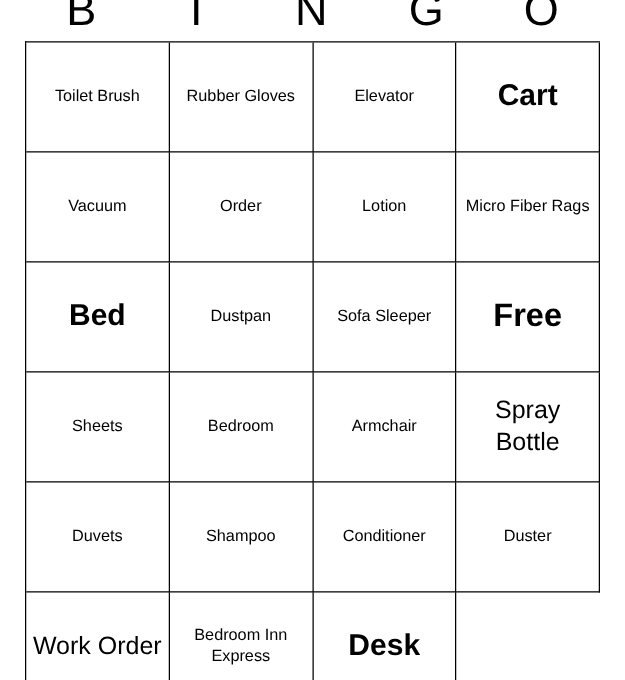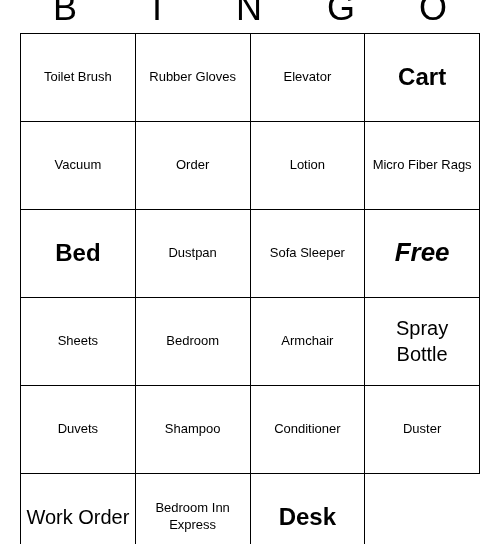--- a/index.html
+++ b/index.html
@@ -53,21 +53,20 @@
       font-size: 24px;
       font-weight: bold;
     }
     .bingo-cell.medium {
       font-size: 20px;
       font-weight: normal;
     }
     .bingo-cell.free {
       font-size: 26px;
       font-weight: bold;
-      font-style: italic;
     }
   </style>
 </head>
 <body>
 
 <div class="bingo-container">
   <div class="bingo-header">
   <div class="bingo-header-cell">B</div>
       <div class="bingo-header-cell">I</div>
       <div class="bingo-header-cell">N</div>

